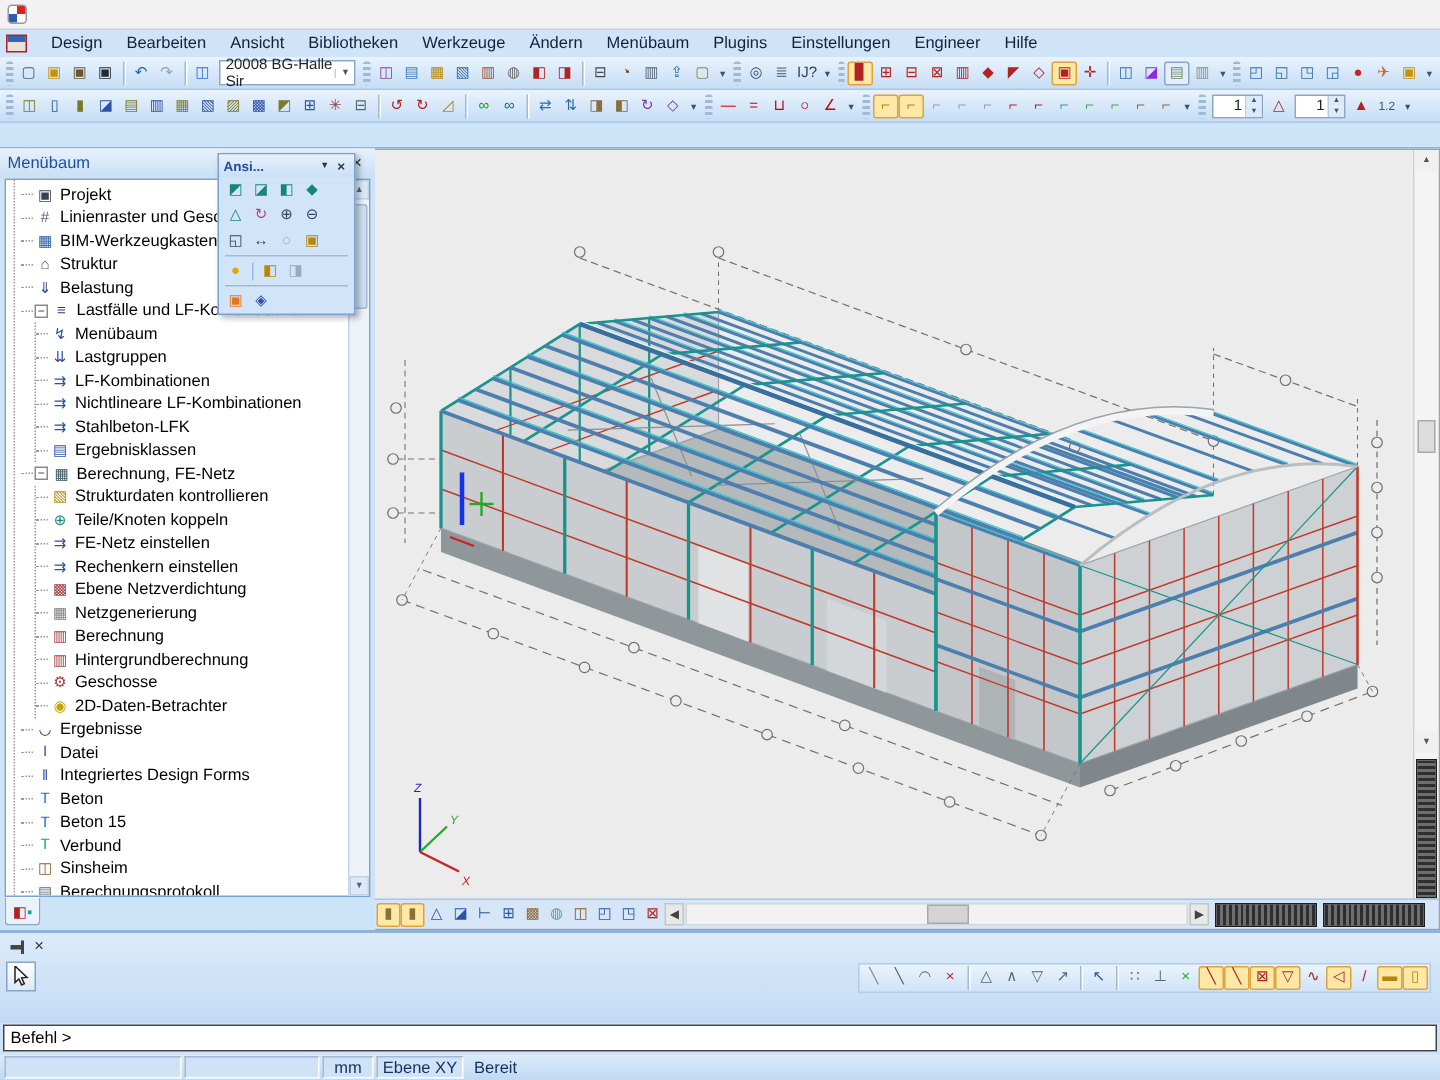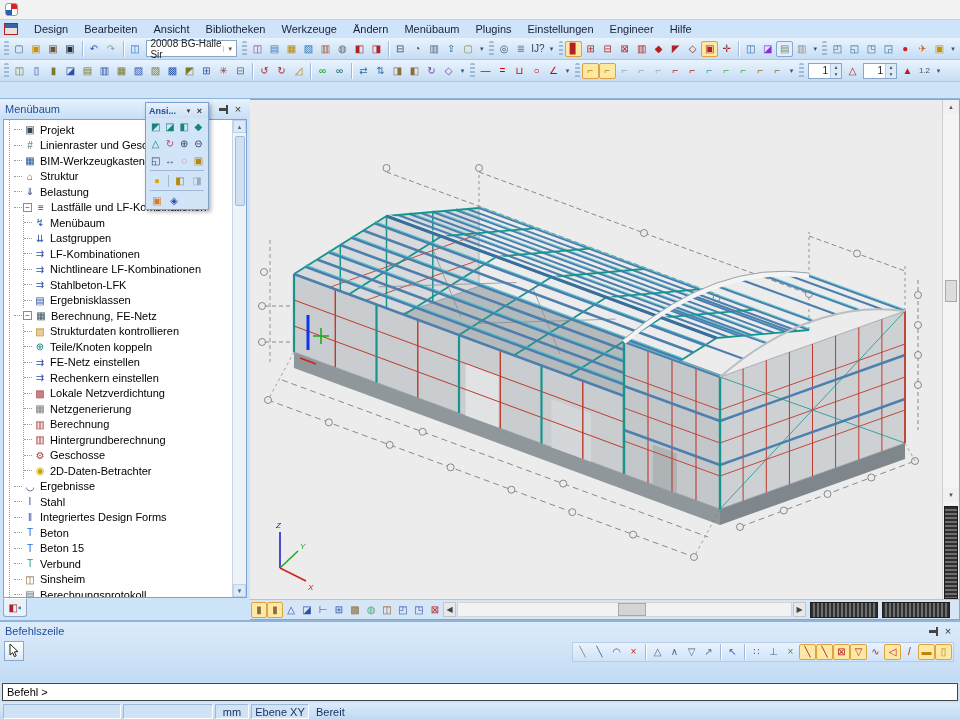--- a/index.html
+++ b/index.html
@@ -57,21 +57,21 @@
   .v-scrollbar .arr{position:absolute;left:0;width:16px;height:14px;display:flex;align-items:center;justify-content:center;font-size:6px;color:#555;background:#f0f0f0}
   .v-grip{position:absolute;left:1px;width:14px;background:repeating-linear-gradient(180deg,#2e2e2e 0 2px,#6e6e6e 2px 4px);border:1px solid #1e1e1e}
   .vs-thumb{position:absolute;left:2px;width:12px;height:22px;background:#dcdcdc;border:1px solid #aaa}
   .vp-bottom{position:absolute;left:0;right:0;bottom:0;height:20px;background:#d6e6f7;border-top:1px solid #aac6e4;display:flex;align-items:center;padding:0 1px}
   .vp-bottom .icon{width:16px;height:16px}
   .hs-arr{width:13px;height:15px;display:inline-flex;align-items:center;justify-content:center;font-size:8px;color:#444;background:#e8e8e8;border:1px solid #c5c5c5}
   .hs-track{width:335px;height:15px;background:#f2f2f2;border:1px solid #d5d5d5;position:relative;margin:0 1px}
   .hs-thumb{position:absolute;left:160px;top:0;width:28px;height:13px;background:#d4d4d4;border:1px solid #a8a8a8}
   .h-grip{height:16px;background:repeating-linear-gradient(90deg,#2e2e2e 0 2px,#6e6e6e 2px 4px);border:1px solid #1e1e1e;margin-left:4px}
   
-  .palette{position:absolute;left:145px;top:3px;width:64px;background:#d2e4f7;border:1px solid #7ba2d0;box-shadow:2px 2px 4px rgba(0,0,0,.3);z-index:5}
+  .palette{position:absolute;left:145px;top:3px;width:92px;background:#d2e4f7;border:1px solid #7ba2d0;box-shadow:2px 2px 4px rgba(0,0,0,.3);z-index:5}
   .palette-h{height:15px;display:flex;align-items:center;padding:0 3px;font-weight:bold;color:#1f4e9c;font-size:9px;background:linear-gradient(#e7f1fc,#cbdff5)}
   .palette-h .ttl{flex:1}
   .palette-h .hbtn{width:11px;height:11px;font-size:9px}
   .prow{display:flex;align-items:center;padding:0 3px;height:17px;gap:1px}
   .prow .icon{width:16px;height:15px}
   .psep{height:1px;background:#9fb9d6;margin:1px 4px}
   .vsep{width:1px;height:12px;background:#9fb9d6;margin:0 2px}
   
   .cmdpanel{height:62px;background:linear-gradient(#dcebfa,#c2dbf4);border-top:2px solid #8fb4da}
   .cmdpanel .panel-header{background:none;height:17px}
@@ -376,21 +376,21 @@
               <span>FE-Netz einstellen</span>
             </div>
             <div class="tree-row">
               <span class="dash"></span>
               <span class="t-icon" style="color: rgb(43, 82, 168);">⇉</span>
               <span>Rechenkern einstellen</span>
             </div>
             <div class="tree-row">
               <span class="dash"></span>
               <span class="t-icon" style="color: rgb(163, 60, 60);">▩</span>
-              <span>Lokale Netzverdichtung</span>
+              <span>Ebene Netzverdichtung</span>
             </div>
             <div class="tree-row">
               <span class="dash"></span>
               <span class="t-icon" style="color: rgb(122, 122, 122);">▦</span>
               <span>Netzgenerierung</span>
             </div>
             <div class="tree-row">
               <span class="dash"></span>
               <span class="t-icon" style="color: rgb(163, 60, 60);">▥</span>
               <span>Berechnung</span>
@@ -412,21 +412,21 @@
             </div>
           </div>
           <div class="tree-row">
             <span class="dash"></span>
             <span class="t-icon" style="color: rgb(35, 66, 124);">◡</span>
             <span>Ergebnisse</span>
           </div>
           <div class="tree-row">
             <span class="dash"></span>
             <span class="t-icon" style="color: rgb(43, 82, 168);">I</span>
-            <span>Stahl</span>
+            <span>Datei</span>
           </div>
           <div class="tree-row">
             <span class="dash"></span>
             <span class="t-icon" style="color: rgb(43, 82, 168);">‖</span>
             <span>Integriertes Design Forms</span>
           </div>
           <div class="tree-row">
             <span class="dash"></span>
             <span class="t-icon" style="color: rgb(29, 111, 208);">T</span>
             <span>Beton</span>
@@ -710,21 +710,20 @@
         <div class="prow">
           <span class="icon" style="color: rgb(224, 120, 32);">▣</span>
           <span class="icon" style="color: rgb(43, 82, 168);">◈</span>
         </div>
       </div>
   </div>
 </div>
 
 <div class="cmdpanel">
   <div class="panel-header">
-    <span class="ttl">Befehlszeile</span>
     <span class="hbtn">
         <span class="pin"></span>
       </span>
     <span class="hbtn">×</span>
   </div>
   <div class="cmdbody">
     <span class="cursorbtn">
       <svg width="12" height="14">
           <polygon points="2,0 2,11 4.6,8.6 6.4,12.6 8.2,11.8 6.4,7.9 10,7.6" fill="#fff" stroke="#222" stroke-width="1"></polygon>
         </svg>

